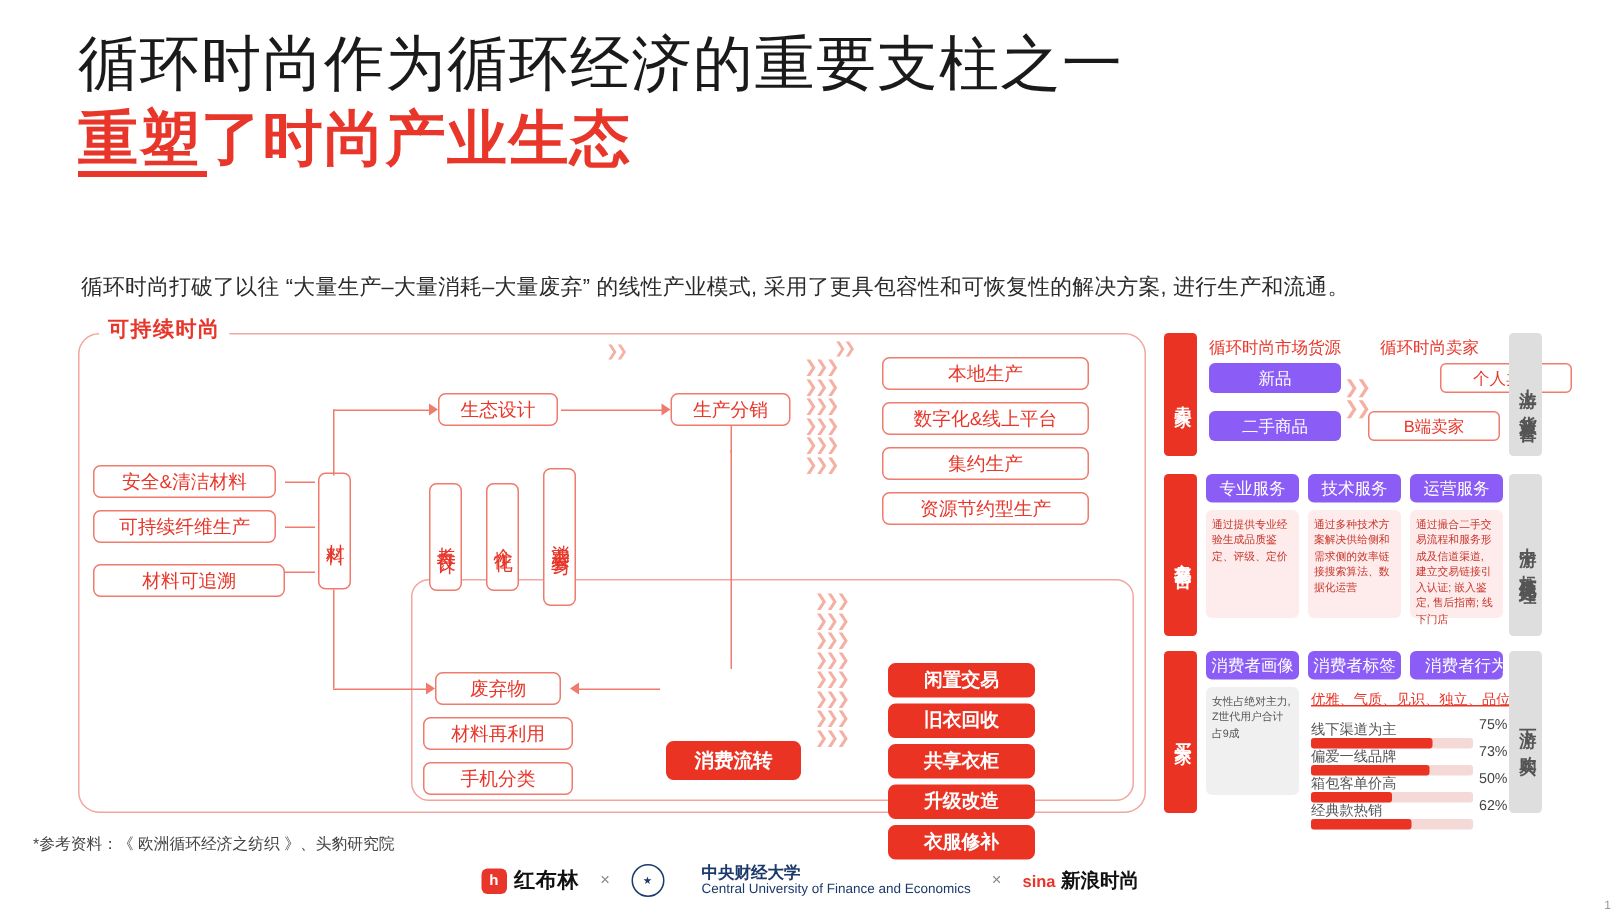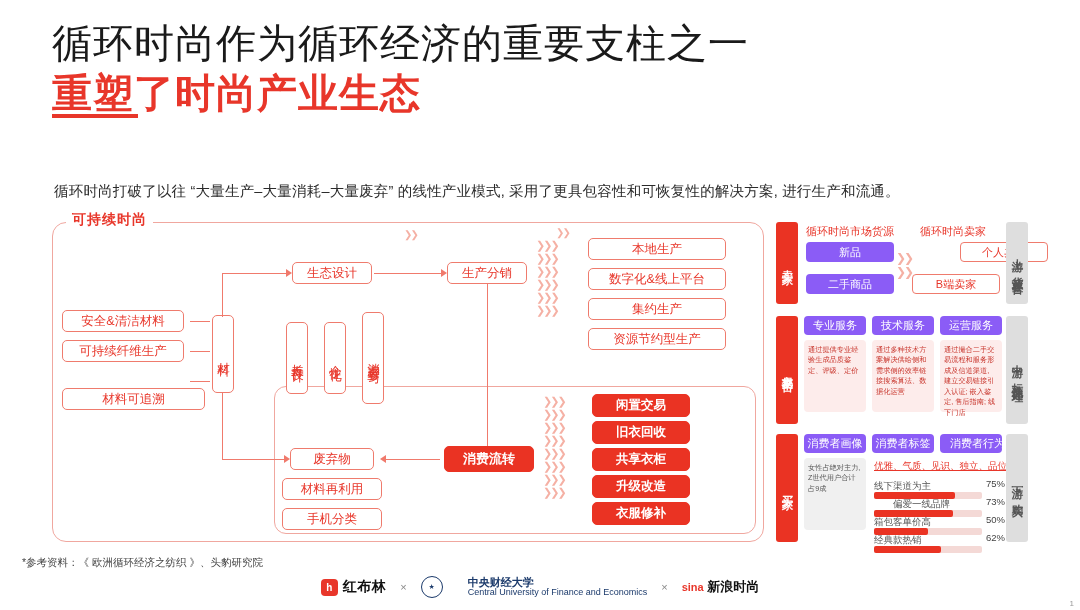--- a/index.html
+++ b/index.html
@@ -53,21 +53,21 @@
     font-size:13.5px; font-weight:bold; color:#e8362a; letter-spacing:1px;
   }
 
   
   .pill {
     position:absolute; border:1.2px solid #ef7b6d; border-radius:5px;
     color:#e8362a; font-size:12.5px; background:#fff;
     display:flex; align-items:center; justify-content:center; text-align:center;
     line-height:1.2; white-space:nowrap;
   }
-  .pill.solid { background:#ea3323; border-color:#ea3323; color:#fff; font-weight:bold; }
+  .pill.solid { background:#ea3323; border-color:#ea3323; color:#fff; font-weight:bold;margin-top:48px; }
   .pill.vert {
     writing-mode:vertical-rl; text-orientation:upright; white-space:normal;
     letter-spacing:2px; padding:4px 0;
   }
 
   
   .line { position:absolute; background:#f07a6c; }
   .hline { height:1.4px; }
   .vline { width:1.4px; }
   .arrow-r {
@@ -143,21 +143,21 @@
   <div class="sub2">循环时尚打破了以往 “大量生产–大量消耗–大量废弃” 的线性产业模式, 采用了更具包容性和可恢复性的解决方案, 进行生产和流通。</div>
 
   <div class="left-panel"></div>
   <div class="panel-tag">可持续时尚</div>
 
   <div class="inner-panel"></div>
   <div class="inner-tag">循环时尚</div>
 
   <div class="pill" style="left:62px; top:310px; width:122px; height:22px;">安全&amp;清洁材料</div>
   <div class="pill" style="left:62px; top:340px; width:122px; height:22px;">可持续纤维生产</div>
-  <div class="pill" style="left:62px; top:388px; width:143px; height:22px;">材料可追溯</div>
+  <div class="pill" style="left:62px; top:376px; width:128px; height:22px;">材料可追溯</div>
 
   <div class="pill vert" style="left:212px; top:315px; width:22px; height:78px;">材料</div>
 
   <div class="pill vert" style="left:286px; top:322px; width:22px; height:72px;">长寿设计</div>
   <div class="pill vert" style="left:324px; top:322px; width:22px; height:72px;">个性化</div>
   <div class="pill vert" style="left:362px; top:312px; width:22px; height:92px;">消费者参与</div>
 
   <div class="pill" style="left:292px; top:262px; width:80px; height:22px;">生态设计</div>
   <div class="pill" style="left:447px; top:262px; width:80px; height:22px;">生产分销</div>
 
@@ -254,21 +254,21 @@
     <div class="rp-box" style="left:96px; top:212px; width:62px; height:19px;">消费者标签</div>
     <div class="rp-box" style="left:164px; top:212px; width:62px; height:19px;padding-left:13px;">消费者行为</div>
     <div class="rp-desc" style="left:28px; top:236px; width:62px; height:72px; background:#f0f0f0; color:#555;">女性占绝对主力, Z世代用户合计占9成</div>
     <div class="rp-note" style="left:98px; top:238px; font-size:9.5px;">优雅、气质、见识、独立、品位</div>
 
     <div class="bar-label" style="left:98px; top:258px;">线下渠道为主</div>
     <div class="bar-track" style="left:98px; top:270px; width:108px;"></div>
     <div class="bar-fill" style="left:98px; top:270px; width:81px;"></div>
     <div class="bar-pct" style="left:210px; top:256px;">75%</div>
 
-    <div class="bar-label" style="left:98px; top:276px;margin-left:19px;">偏爱一线品牌</div>
+    <div class="bar-label" style="left:98px; top:276px;">偏爱一线品牌</div>
     <div class="bar-track" style="left:98px; top:288px; width:108px;"></div>
     <div class="bar-fill" style="left: 98px; top: 288px; width: 78.84px;"></div>
     <div class="bar-pct" style="left:210px; top:274px;">73%</div>
 
     <div class="bar-label" style="left:98px; top:294px;">箱包客单价高</div>
     <div class="bar-track" style="left:98px; top:306px; width:108px;"></div>
     <div class="bar-fill" style="left:98px; top:306px; width:54px;"></div>
     <div class="bar-pct" style="left:210px; top:292px;">50%</div>
 
     <div class="bar-label" style="left:98px; top:312px;">经典款热销</div>

